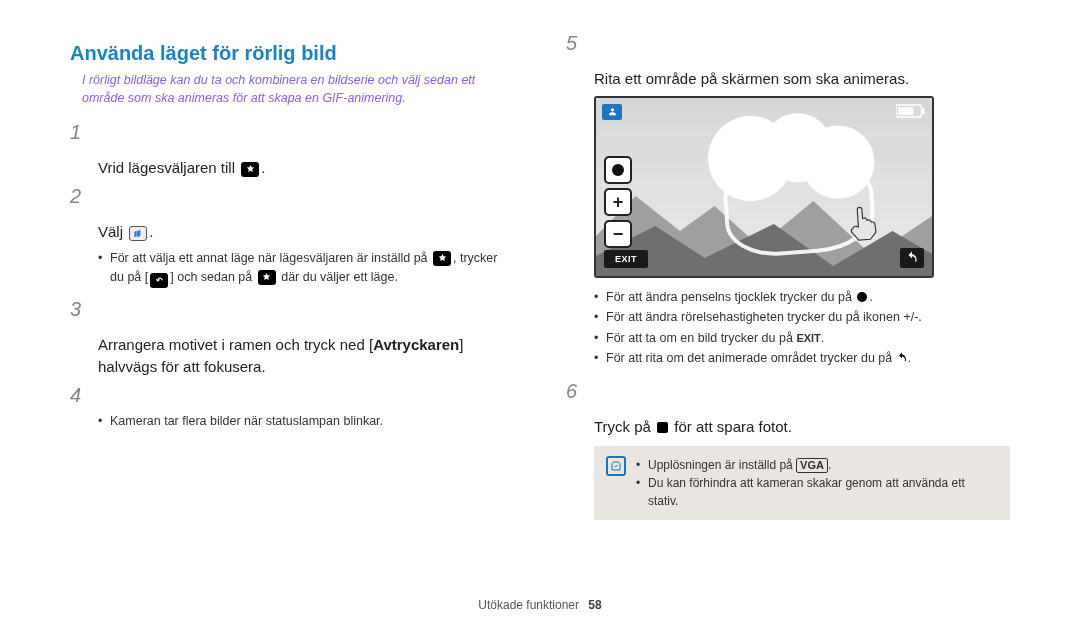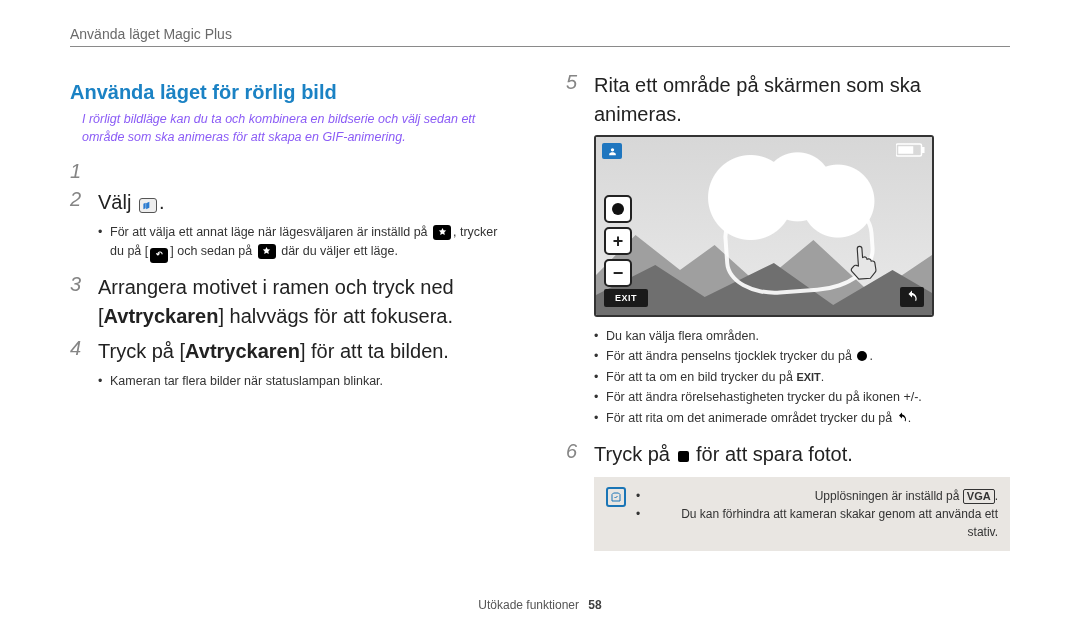--- a/index.html
+++ b/index.html
@@ -59,23 +59,24 @@
   .step-num{
     font-size:20px;
     font-style:italic;
     color:var(--step-gray);
     font-weight:400;
     width:18px;
     flex:none;
     line-height:1.1;
   }
   .step-body{
-    font-size:20px;
+    font-size:15px;
     line-height:1.45;
     color:#222;
+    margin-top:36px;
   }
   .step-body strong{font-weight:700;text-align:center;}
   ul.sub{
     list-style:none;
     margin:4px 0 10px 0;
     padding-left:28px;
     font-size:12.5px;
     color:#333;
   }
   ul.sub li{
@@ -200,45 +201,51 @@
     padding:10px 12px;
     margin:8px 0 0 28px;
   }
   .callout .note-icon{
     flex:none;width:20px;height:20px;
     border:2px solid #1a75b6;border-radius:3px;
     display:flex;align-items:center;justify-content:center;
     color:#1a75b6;font-weight:700;
   }
   .callout .note-icon svg{width:12px;height:12px;stroke:#1a75b6;stroke-width:2;fill:none;}
-  .callout ul{list-style:none;margin:0;padding:0;font-size:12px;color:#333;text-align:right;}
+  .callout ul{list-style:none;margin:0;padding:0;font-size:12px;color:#333;}
   .callout ul li{position:relative;padding-left:12px;line-height:1.5;}
   .callout ul li::before{content:"•";position:absolute;left:0;}
 
   .footer{
     position:absolute;left:0;right:0;bottom:18px;
     text-align:center;
     font-size:12px;color:#555;
   }
   .footer .pg{font-weight:700;color:#404040;margin-left:6px;}
 </style>
 </head>
 <body>
 
 <div class="page">
-  <div class="bc">Använda läget Magic Plus</div>
 
   <div class="cols">
 
     <div class="col">
       <h2>Använda läget för rörlig bild</h2>
       <p class="intro">I rörligt bildläge kan du ta och kombinera en bildserie och välj sedan ett område som ska animeras för att skapa en GIF-animering.</p>
 
       <div class="step">
         <div class="step-num">1</div>
+        <div class="step-body">
+          <span>Vrid lägesväljaren till </span><span class="icon-box">
+              <svg viewBox="0 0 24 24">
+                <path d="M12 2l2.4 5 5.6.8-4 3.9.9 5.6L12 14.8 7.1 17.3 8 11.7l-4-3.9 5.6-.8z"></path>
+              </svg>
+            </span><span>.</span>
+        </div>
       </div>
 
       <div class="step">
         <div class="step-num">2</div>
         <div class="step-body">
           <span>Välj </span><span class="icon-box light">
               <svg viewBox="0 0 24 24">
                 <path fill="#2a7bd0" d="M9 7l7-3v13l-7 3zM3 8l5-2v12l-5 2z"></path>
               </svg>
             </span><span>.</span>
@@ -262,23 +269,20 @@
 
       <div class="step">
         <div class="step-num">3</div>
         <div class="step-body">
           <span>Arrangera motivet i ramen och tryck ned [</span><strong>Avtryckaren</strong><span>] halvvägs för att fokusera.</span>
         </div>
       </div>
 
       <div class="step">
         <div class="step-num">4</div>
-        <div class="step-body">
-          <span>Tryck på [</span><strong>Avtryckaren</strong><span>] för att ta bilden.</span>
-        </div>
       </div>
       <ul class="sub">
         <li>Kameran tar flera bilder när statuslampan blinkar.</li>
       </ul>
     </div>
 
     <div class="col">
 
       <div class="step">
         <div class="step-num">5</div>
@@ -323,24 +327,23 @@
         <div class="drawn">
           <div class="finger">
             <svg viewBox="0 0 48 48">
                 <path fill="#e6e6e6" stroke="#333" stroke-width="1.2" d="M22 10c1.3 0 2.4 1 2.4 2.4v9.4l1.7-.4c1.2-.3 2.4.5 2.6 1.7l.2.9 1.6-.3c1.2-.2 2.3.6 2.5 1.8l.1.8 1.4-.1c1.2-.1 2.2.9 2.3 2.1l.6 7c.1 1.1-.3 2.2-1.1 3L31 44H19l-6.5-8.2c-.9-1.1-.8-2.7.2-3.7l2-2c.7-.7 1.7-.9 2.6-.6l2.2.8V12.4C19.6 11 20.7 10 22 10z"></path>
               </svg>
           </div>
         </div>
       </div>
 
       <ul class="list5">
-        <li>Du kan välja flera områden.</li>
         <li><span>För att ändra penselns tjocklek trycker du på </span><span class="dot-inline"></span><span>.</span></li>
+        <li>För att ändra rörelsehastigheten trycker du på ikonen +/-.</li>
         <li><span>För att ta om en bild trycker du på </span><span class="exit-inline">EXIT</span>.</li>
-        <li>För att ändra rörelsehastigheten trycker du på ikonen +/-.</li>
         <li><span>För att rita om det animerade området trycker du på </span><span class="undo-inline"><svg viewBox="0 0 24 24">
                 <path fill="#000" d="M12 5V1L6 7l6 6V9c3.3 0 6 2.7 6 6 0 1-.2 1.9-.7 2.7l1.5 1.5C19.5 18 20 16.6 20 15c0-5.5-4.5-10-8-10z"></path>
               </svg></span><span>.</span></li>
       </ul>
 
       <div class="step">
         <div class="step-num">6</div>
         <div class="step-body">
           <span>Tryck på </span><span class="little-black"></span><span> för att spara fotot.</span>
         </div>

